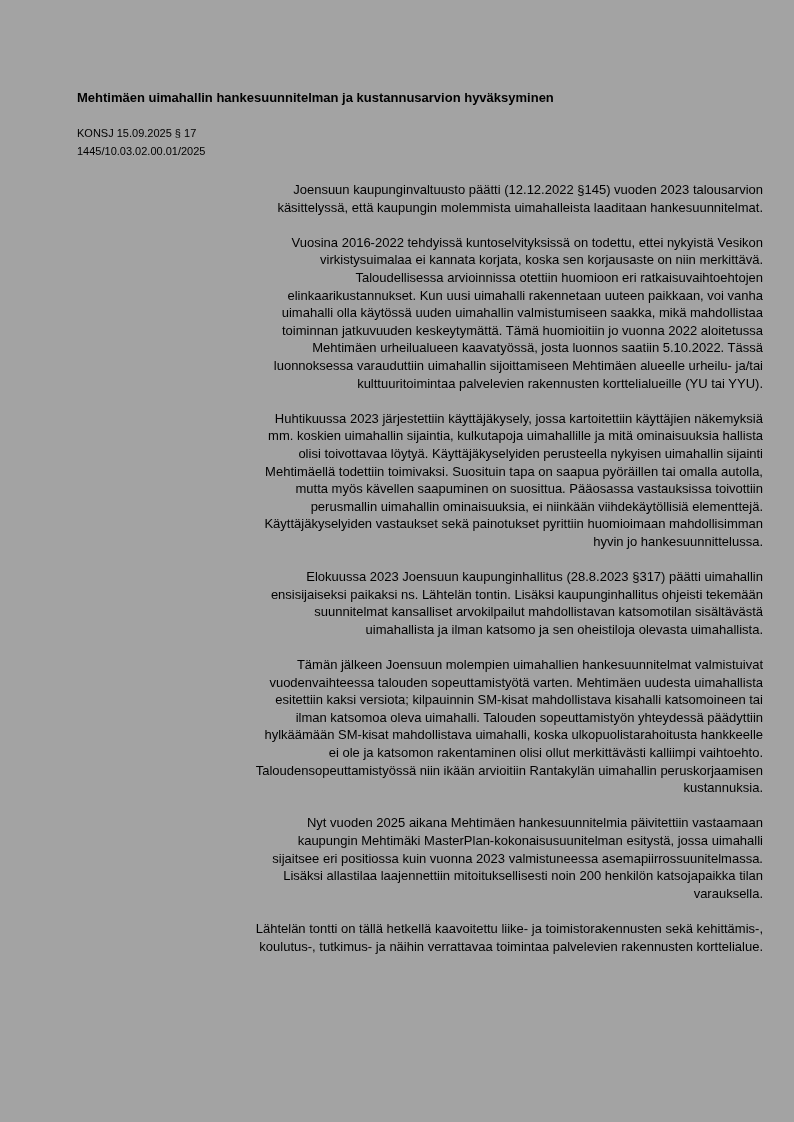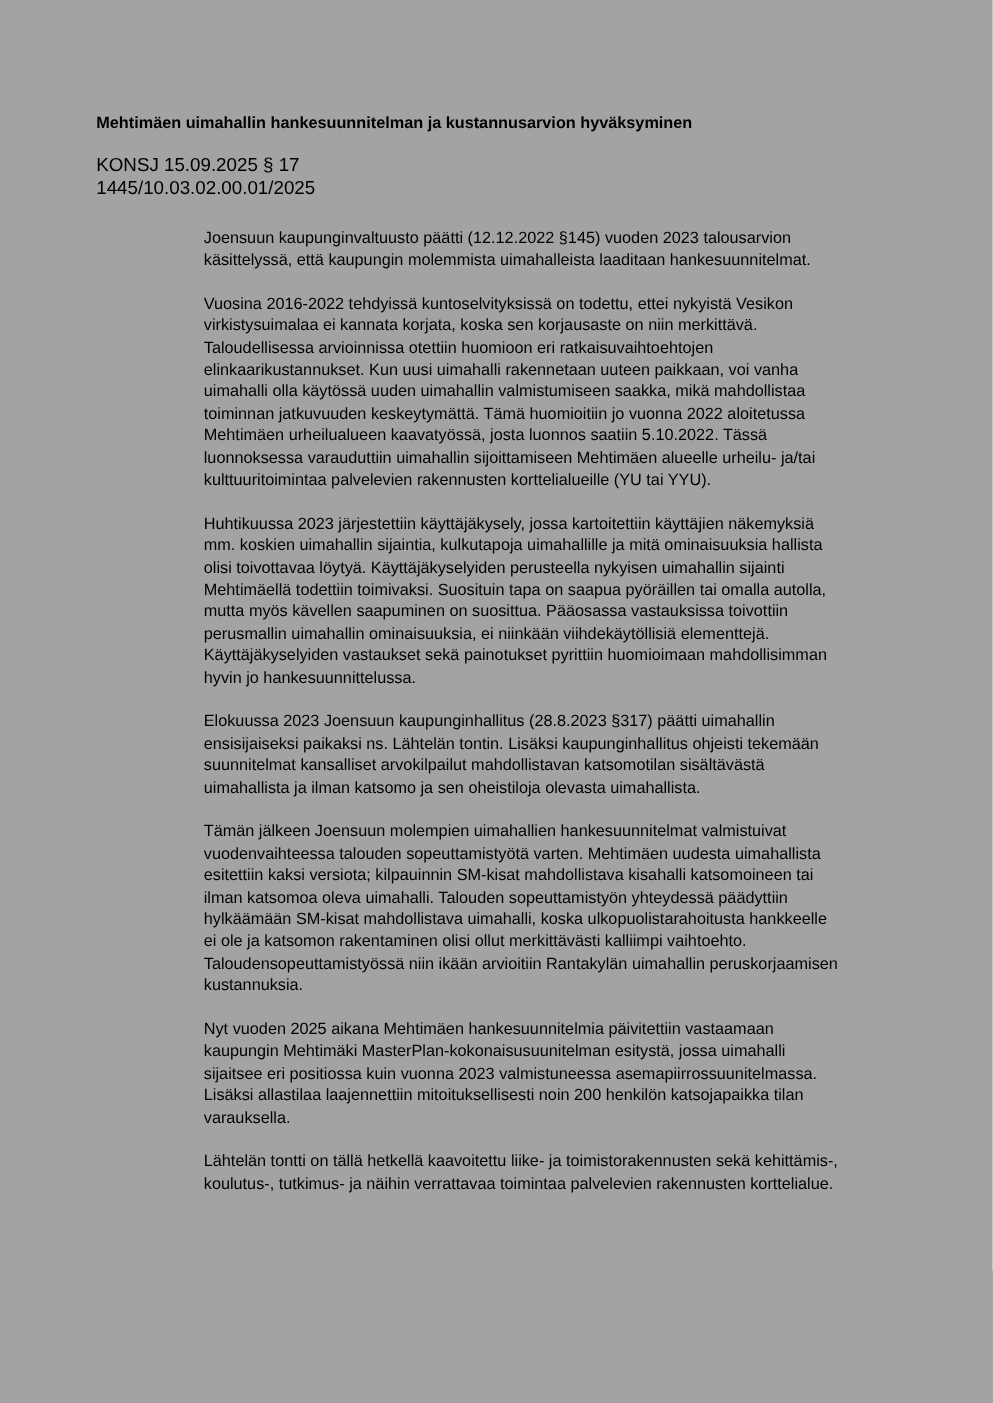--- a/index.html
+++ b/index.html
@@ -28,34 +28,35 @@
       top: 90px;
       font-size: 13px;
       font-weight: bold;
       line-height: 16px;
       white-space: nowrap;
     }
     .meta {
       position: absolute;
       left: 77px;
       top: 124px;
-      font-size: 15px;
+      font-size: 11px;
       line-height: 18px;
     }
     .meta div { white-space: nowrap; }
     .body {
       position: absolute;
       left: 163px;
       top: 181px;
       width: 600px;
       font-size: 13px;
       line-height: 17.6px;
     }
     .para {
       margin: 0 0 17.6px 0;
+      text-align: right;
     }
     .para .line {
       display: block;
       white-space: nowrap;
     }
   </style>
 </head>
 <body>
 
 <div class="page">

